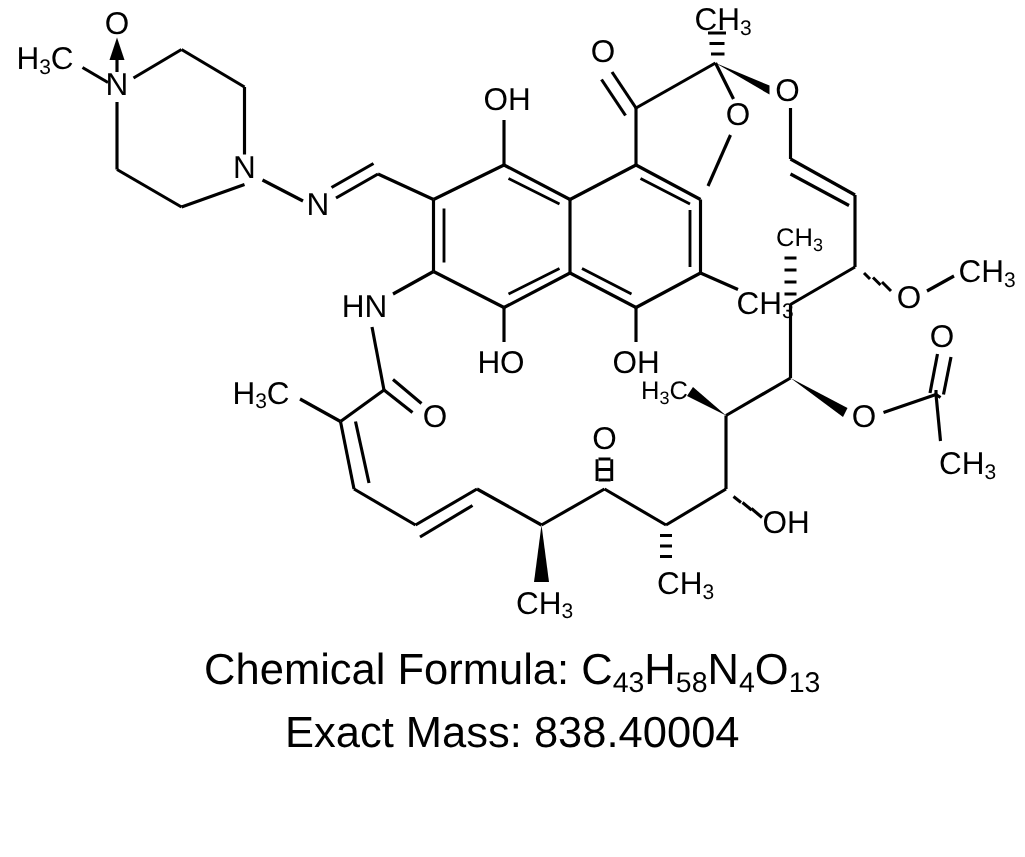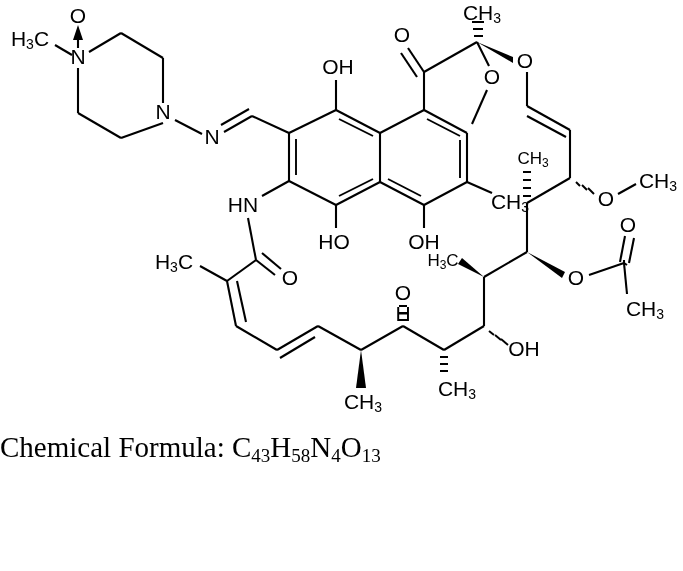--- a/index.html
+++ b/index.html
@@ -65,21 +65,22 @@
     font-size: 14px;
   }
   .sub-sm {
     font-size: 12px;
   }
   #caption-block {
     position: absolute;
     left: 0;
     top: 428px;
     width: 683px;
-    font-family: Liberation Serif, serif;
+    text-align: center;
+    font-family: Liberation Sans, sans-serif;
   }
   .caption-line {
     font-size: 29px;
     color: #000000;
     line-height: 39px;
     white-space: nowrap;
   }
   .caption-line sub {
     font-size: 19px;
     vertical-align: baseline;
@@ -297,13 +298,17 @@
 </svg>
 </div>
 
 <div id="caption-block">
   <div class="caption-line">
     <span>Chemical Formula:</span>
     <span>
       <span>C</span><sub>43</sub><span>H</span><sub>58</sub><span>N</span><sub>4</sub><span>O</span><sub>13</sub>
     </span>
   </div>
+  <div class="caption-line">
+    <span>Exact Mass:</span>
+    <span>838.40004</span>
+  </div>
 </div>
 
 </body></html>

